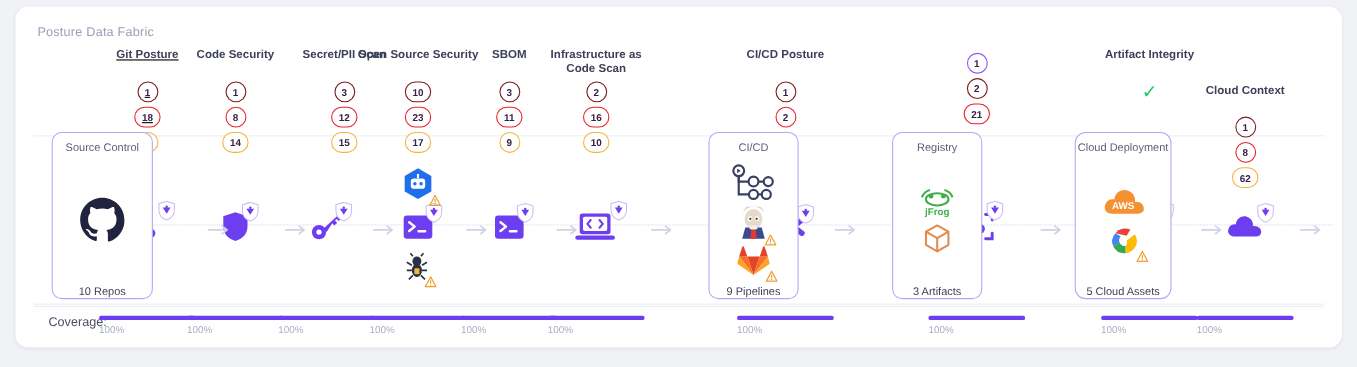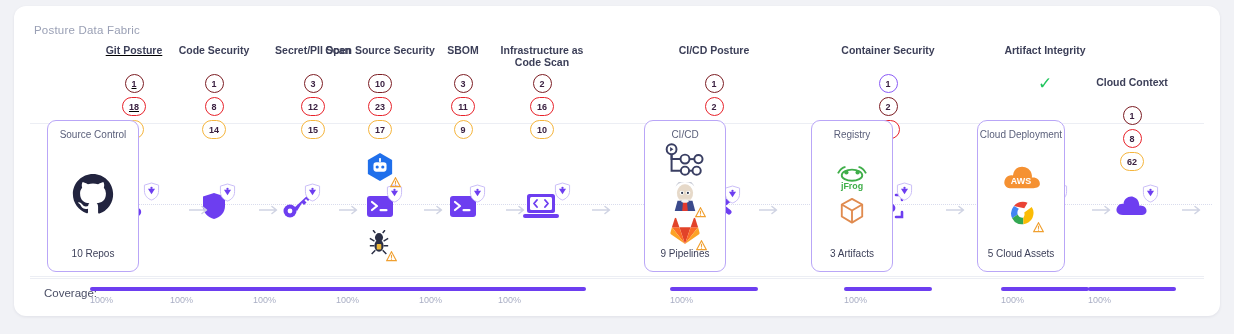--- a/index.html
+++ b/index.html
@@ -53,21 +53,21 @@
   }
 
   
   .node{
     position:absolute;top:114px;
     border:1.6px solid #b9a6f7;border-radius:9px;background:#fff;
     display:flex;flex-direction:column;align-items:center;
     box-sizing:border-box;z-index:3;
   }
   .node-title{font-size:10px;color:#5a5f7a;margin-top:8px;}
-  .node-count{font-size:10px;color:#3c3f58;margin-bottom:12px;}
+  .node-count{font-size:10px;color:#3c3f58;margin-bottom:0;}
   .node-body{flex:1;display:flex;flex-direction:column;align-items:center;justify-content:center;gap:5px;}
 
   
   .railicon{
     position:absolute;top:174px;width:110px;height:52px;
     display:flex;flex-direction:column;align-items:center;justify-content:center;
     z-index:2;
   }
   .ico-wrap{position:relative;display:flex;align-items:center;justify-content:center;}
   .shieldbadge{
@@ -153,21 +153,20 @@
       </div>
       <div class="stage" style="left: 645px;">
         <div class="stage-label">CI/CD Posture</div>
         <div class="badges">
           <div class="badge crit">1</div>
           <div class="badge high">2</div>
           <div class="badge med">6</div>
         </div>
       </div>
       <div class="stage" style="left: 819px;">
-        <div class="stage-label">Container Security</div>
         <div class="badges">
           <div class="badge info">1</div>
           <div class="badge crit">2</div>
           <div class="badge high wide">21</div>
         </div>
       </div>
       <div class="stage" style="left: 976px;">
         <div class="stage-label">Artifact Integrity</div>
         <div class="badges">
           <div class="check-ok">✓</div>

